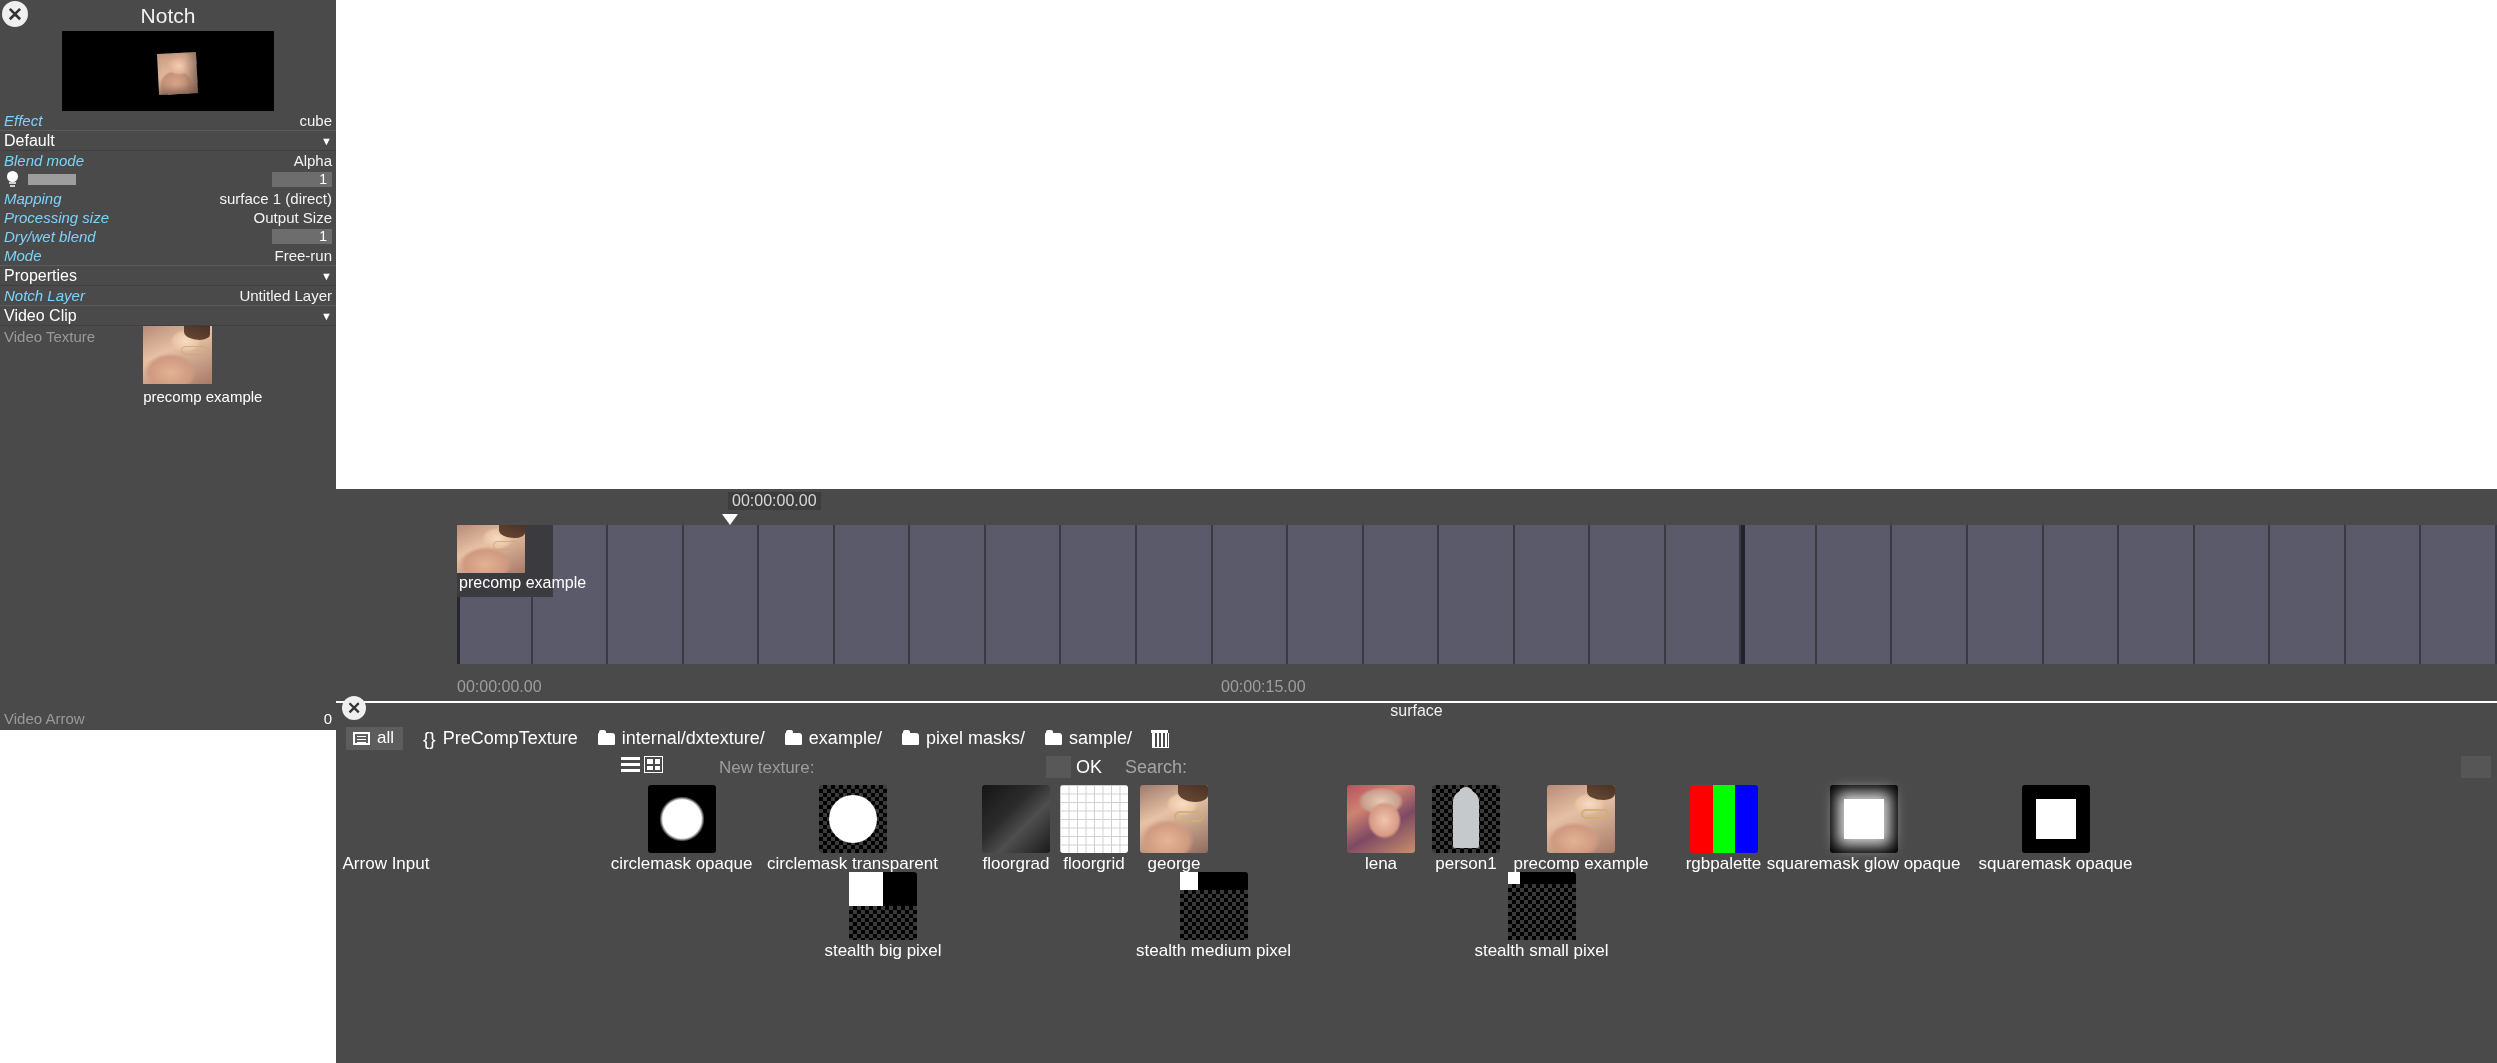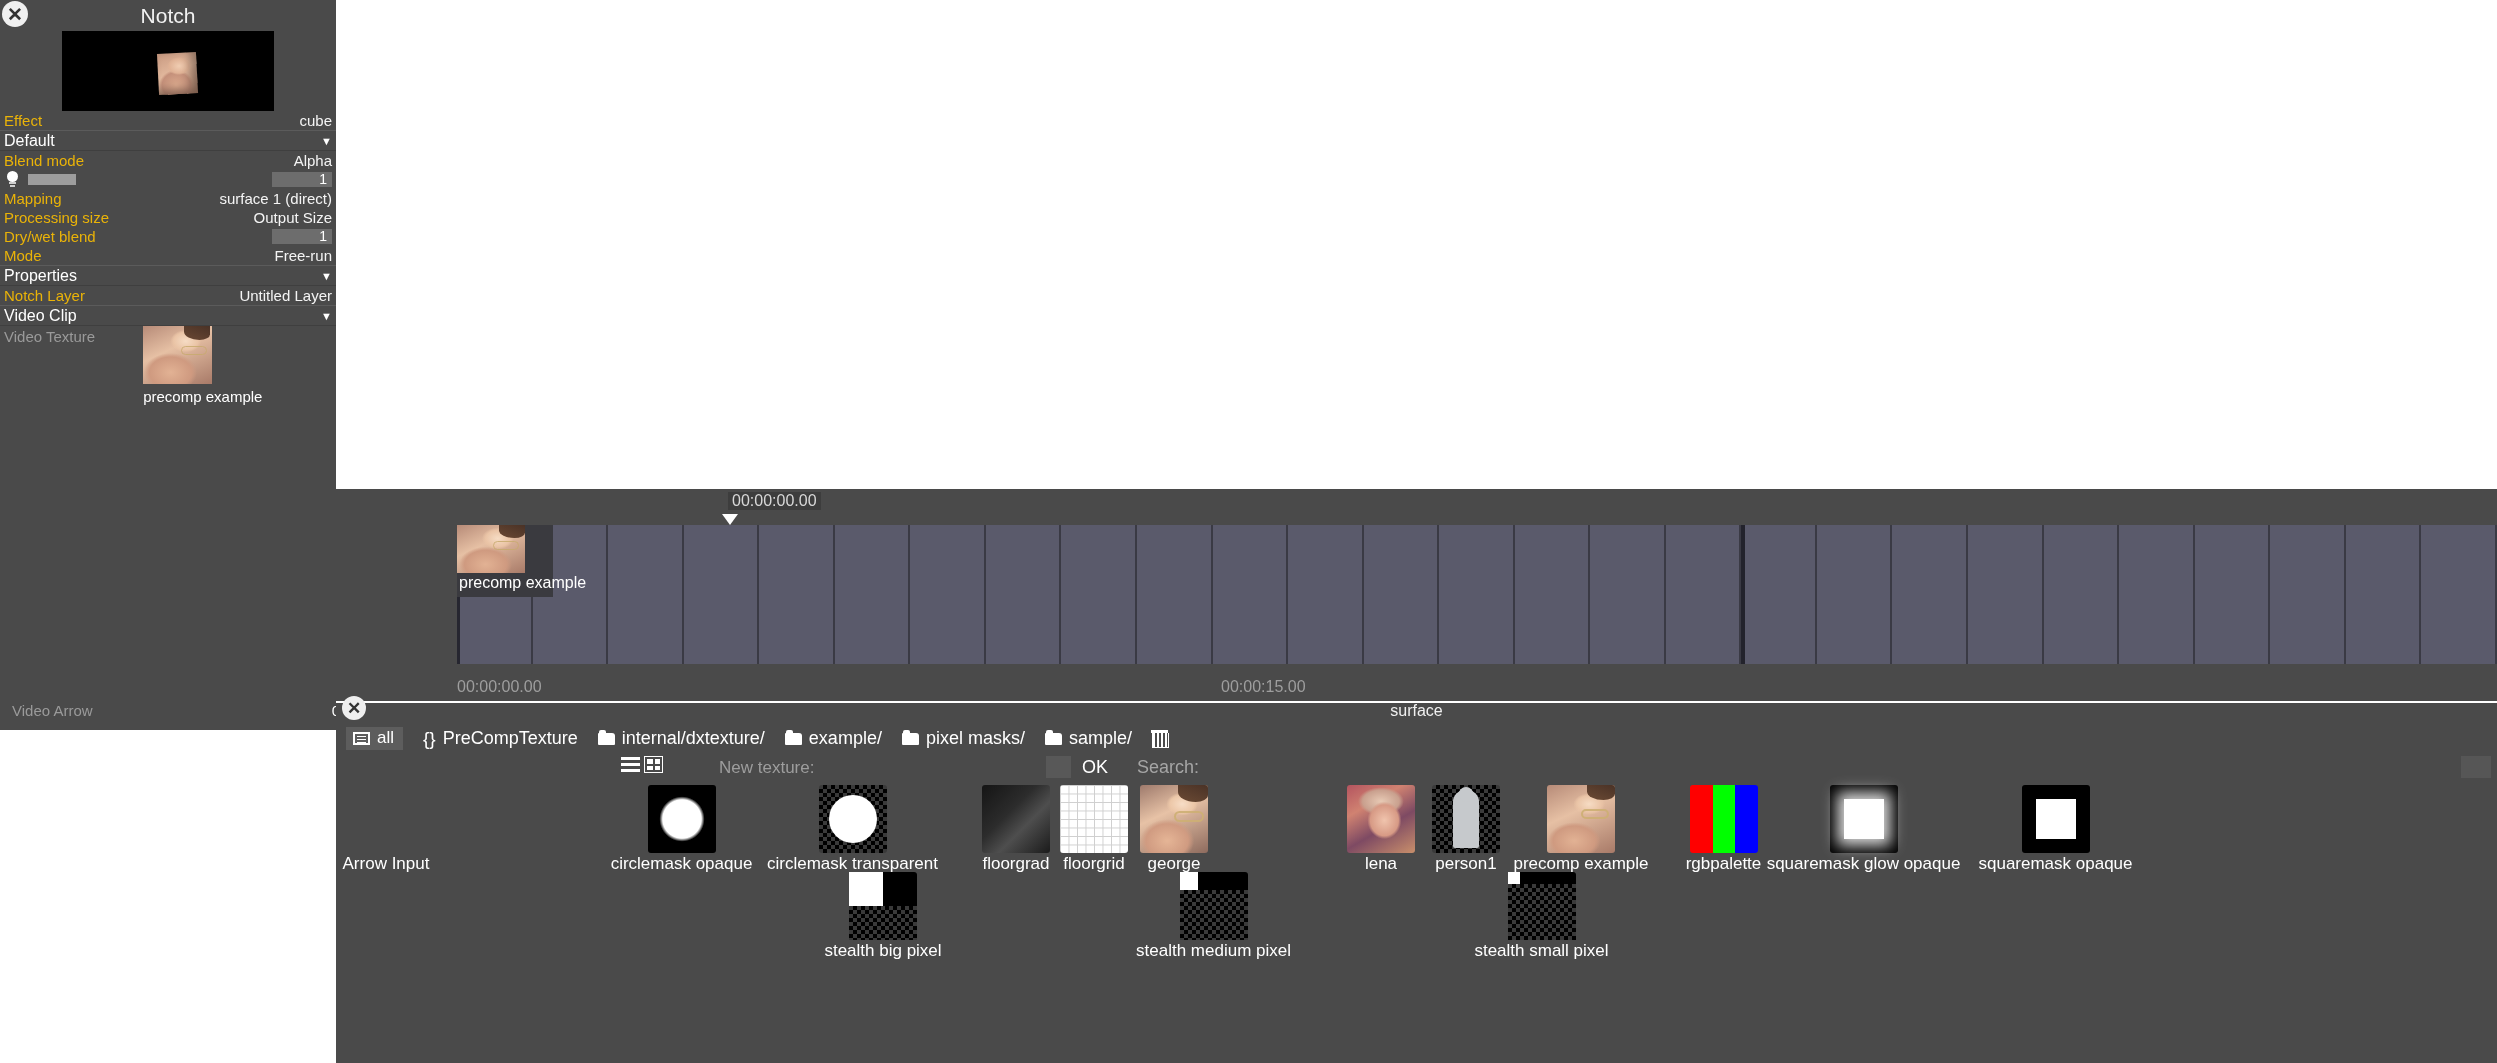--- a/index.html
+++ b/index.html
@@ -40,21 +40,21 @@
     background:
       radial-gradient(ellipse 16px 12px at 55% 32%, #f0cdb2 0%, #e0b295 60%, rgba(0,0,0,0) 75%),
       radial-gradient(ellipse 20px 18px at 45% 78%, #dba98d 0%, #c4907a 70%, rgba(0,0,0,0) 85%),
       linear-gradient(160deg, #c99a81 0%, #e2b89d 45%, #b88a72 100%);
     box-shadow: inset -6px -4px 10px rgba(0,0,0,.35);
   }
   .prow{
     display:flex; align-items:center; justify-content:space-between;
     height:19px; padding:0 4px; font-size:15px;
   }
-  .prow .lbl{ color:#eab308; }
+  .prow .lbl{ color:#7dd3fc;font-style:italic; }
   .prow .val{ color:#f4f4f4; }
   .hdr-row{
     display:flex; align-items:center; justify-content:space-between;
     height:21px; padding:0 4px; font-size:16px; color:#ffffff;
     border-top:1px solid #5b5b5b; border-bottom:1px solid #3f3f3f;
   }
   .hdr-row .caret{ font-size:11px; }
   .numbox{
     background:#6d6d6d; color:#fff; min-width:60px; text-align:right;
     padding:0 5px; height:15px; line-height:15px; font-size:14px;
@@ -79,23 +79,23 @@
   .thumb-photo .glasses{
     position:absolute; left:38px; top:20px; width:26px; height:9px;
     border:1.5px solid rgba(200,170,110,.85); border-radius:5px;
   }
   .thumb-photo .hair{
     position:absolute; right:2px; top:0; width:26px; height:14px;
     background:linear-gradient(200deg,#4a3226,#6a4833); border-radius:0 0 40% 60%;
   }
   #vt-caption{ font-size:15px; color:#fff; margin-top:4px; }
   #video-arrow-row{
-    position:absolute; left:0; bottom:8px; width:336px;
+    position:absolute; left:0; bottom:0; width:336px;
     display:flex; justify-content:space-between; align-items:center;
-    padding:0 4px; height:24px; font-size:15px;margin-left:8px;
+    padding:0 4px; height:24px; font-size:15px;
   }
   #video-arrow-row .lbl{ color:#9a9a9a; }
   #video-arrow-row .val{ color:#ffffff; }
 
   
   #timeline{
     position:absolute; left:336px; top:489px; width:2161px; height:212px;
     background:#4a4a4a;
   }
   #tl-ruler-top{ position:relative; height:28px; }
@@ -169,21 +169,21 @@
   .ic-trash{ display:inline-block; width:15px; height:17px; position:relative; }
   .ic-trash:before{ content:""; position:absolute; left:0; top:3px; width:15px; height:14px; background:
      repeating-linear-gradient(90deg,#fff 0 2px, #4a4a4a 2px 4px); border:1.5px solid #fff; border-top:none;}
   .ic-trash:after{ content:""; position:absolute; left:-1px; top:0; width:17px; height:2.5px; background:#fff; }
   #viewtoggle{ position:absolute; left:285px; top:53px; display:flex; align-items:center; gap:4px; }
   .tg-lines{ width:19px; height:15px; position:relative; }
   .tg-lines span{ position:absolute; left:0; width:19px; height:3px; background:#fff; }
   .tg-grid{ width:19px; height:17px; border:1.6px solid #fff; display:grid; grid-template-columns:1fr 1fr; grid-template-rows:1fr 1fr; gap:2px; padding:2px; }
   .tg-grid i{ background:#fff; display:block; }
   #newtexture{ position:absolute; left:383px; top:55px; font-size:17px; color:#9d9d9d; }
-  #okwrap{ position:absolute; left:710px; top:53px; display:flex; align-items:center; gap:11px; }
+  #okwrap{ position:absolute; left:710px; top:53px; display:flex; align-items:center; gap:5px; }
   #ok-check{ width:25px; height:22px; background:#585858; }
   #ok-label{ font-size:18px; color:#ffffff; }
   #search-label{ font-size:18px; color:#a5a5a5; margin-left:18px; }
   #search-input{ position:absolute; right:6px; top:53px; width:30px; height:22px; background:#565656; border:none; }
 
   .tex-grid{ position:absolute; left:0; top:82px; width:2161px; }
   .tex-row{ position:relative; height:87px; }
   .tex-item{ position:absolute; text-align:center; }
   .tex-thumb{ width:68px; height:68px; margin:0 auto; border-radius:3px; }
   .tex-name{ font-size:17px; color:#ffffff; white-space:nowrap; margin-top:1px; }

